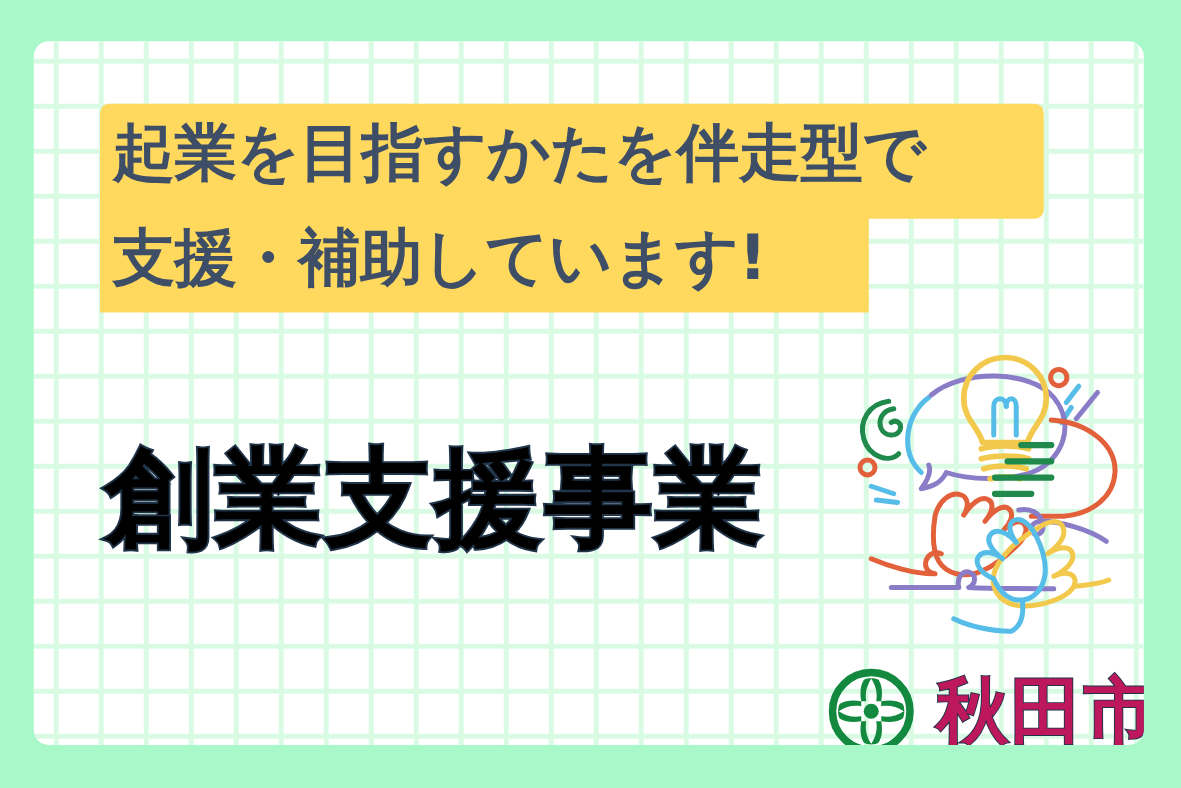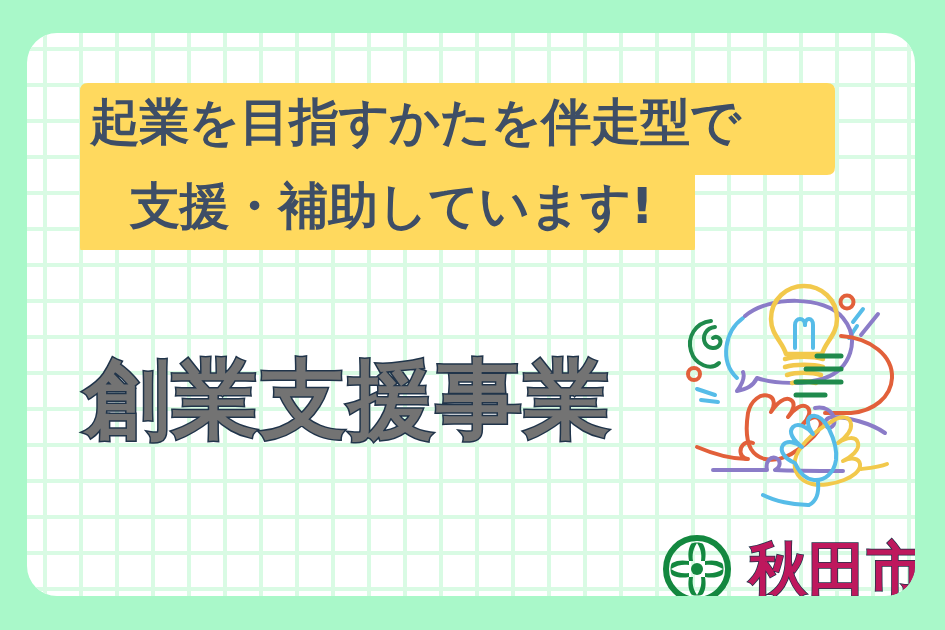--- a/index.html
+++ b/index.html
@@ -23,21 +23,21 @@
   }
 
   
   #card {
     position: absolute;
     left: 27px;
     top: 33px;
     width: 888px;
     height: 563px;
     background: #FFFFFF;
-    border-radius: 30px;
+    border-radius: 12px;
     overflow: hidden;
   }
 
   
   #grid {
     position: absolute;
     left: 0;
     top: 0;
     right: 0;
     bottom: 0;
@@ -79,28 +79,28 @@
     left: 38px;
     color: #3E4E66;
     font-weight: 700;
     font-size: 50px;
     letter-spacing: -0.5px;
     white-space: nowrap;
     line-height: 1;
     font-family: "DejaVu Sans", "Liberation Sans", sans-serif;
   }
   #headline-line-1 { top: 47px; }
-  #headline-line-2 { top: 131px; margin-left: 40px; }
+  #headline-line-2 { top: 131px; }
 
   
   #main-title {
     position: absolute;
     left: 57px;
     top: 323px;
-    color: #737373;
+    color: #000000;
     font-size: 86px;
     font-weight: 700;
     letter-spacing: 2px;
     line-height: 1;
     white-space: nowrap;
     font-family: "DejaVu Sans", "Liberation Sans", sans-serif;
     -webkit-text-stroke: 3px #20344A;
     paint-order: stroke fill;
   }
 

